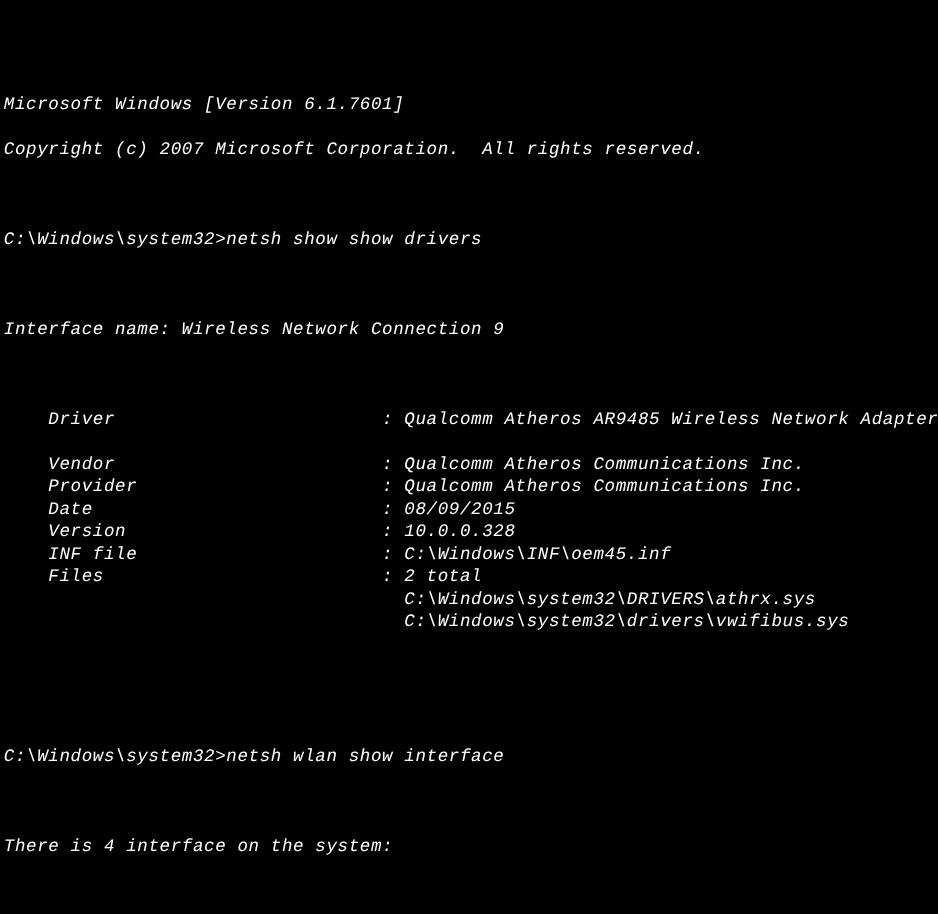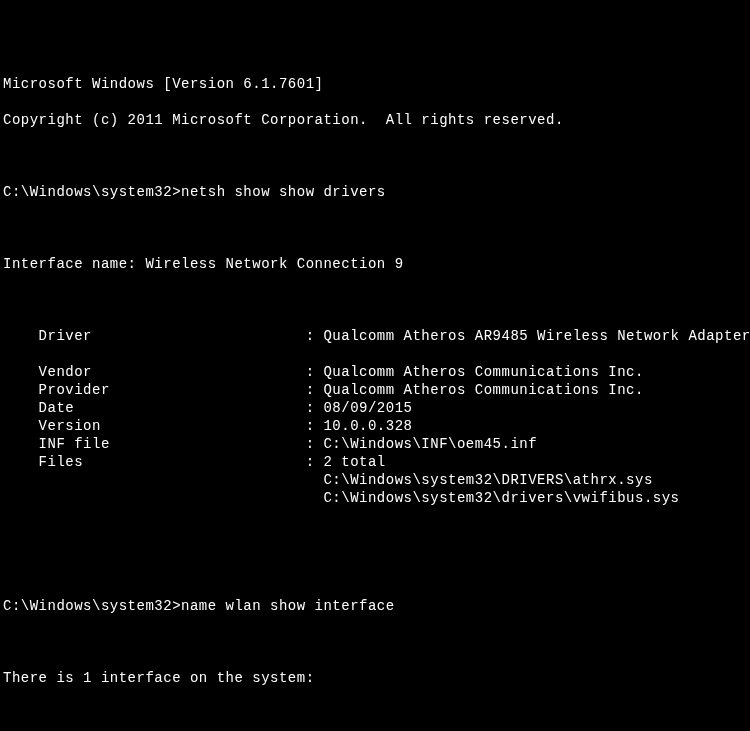--- a/index.html
+++ b/index.html
@@ -1,15 +1,15 @@
 <!DOCTYPE html>
 <html><head>
   <meta charset="utf-8">
   <style>
-    * { margin: 0; padding: 0; box-sizing: border-box; }
+    * { margin: 0; padding: 0; box-sizing: border-box; font-style: italic; }
     body {
       width: 750px;
       height: 731px;
       background: #000000;
       color: #ffffff;
       font-family: Consolas, 'Courier New', monospace;
       font-size: 14px;
       line-height: 18px;
       letter-spacing: 0.5px;
       padding: 3px 3px;
@@ -17,32 +17,32 @@
       white-space: pre;
     }
     .line { display: block; }
   </style>
 </head>
 <body>
 
 
 
 <div class="line">Microsoft Windows [Version 6.1.7601]</div>
-<div class="line">Copyright (c) 2011 Microsoft Corporation.  All rights reserved.</div>
+<div class="line">Copyright (c) 2007 Microsoft Corporation.  All rights reserved.</div>
 <div class="line"> </div>
 <div class="line"><span>C:\Windows\system32&gt;</span><span>netsh show show drivers</span></div>
 <div class="line"> </div>
 <div class="line">Interface name: Wireless Network Connection 9</div>
 <div class="line"> </div>
 <div id="drivers-rows"><div class="line">    Driver                        : Qualcomm Atheros AR9485 Wireless Network Adapter</div><div class="line"> </div><div class="line">    Vendor                        : Qualcomm Atheros Communications Inc.</div><div class="line">    Provider                      : Qualcomm Atheros Communications Inc.</div><div class="line">    Date                          : 08/09/2015</div><div class="line">    Version                       : 10.0.0.328</div><div class="line">    INF file                      : C:\Windows\INF\oem45.inf</div><div class="line">    Files                         : 2 total</div><div class="line">                                    C:\Windows\system32\DRIVERS\athrx.sys</div><div class="line">                                    C:\Windows\system32\drivers\vwifibus.sys</div></div>
 <div class="line"> </div>
 <div class="line"> </div>
-<div class="line"><span>C:\Windows\system32&gt;</span><span>name wlan show interface</span></div>
+<div class="line"><span>C:\Windows\system32&gt;</span><span>netsh wlan show interface</span></div>
 <div class="line"> </div>
-<div class="line">There is 1 interface on the system:</div>
+<div class="line">There is 4 interface on the system:</div>
 <div class="line"> </div>
 
 
 
 
 
 
 
 
 

